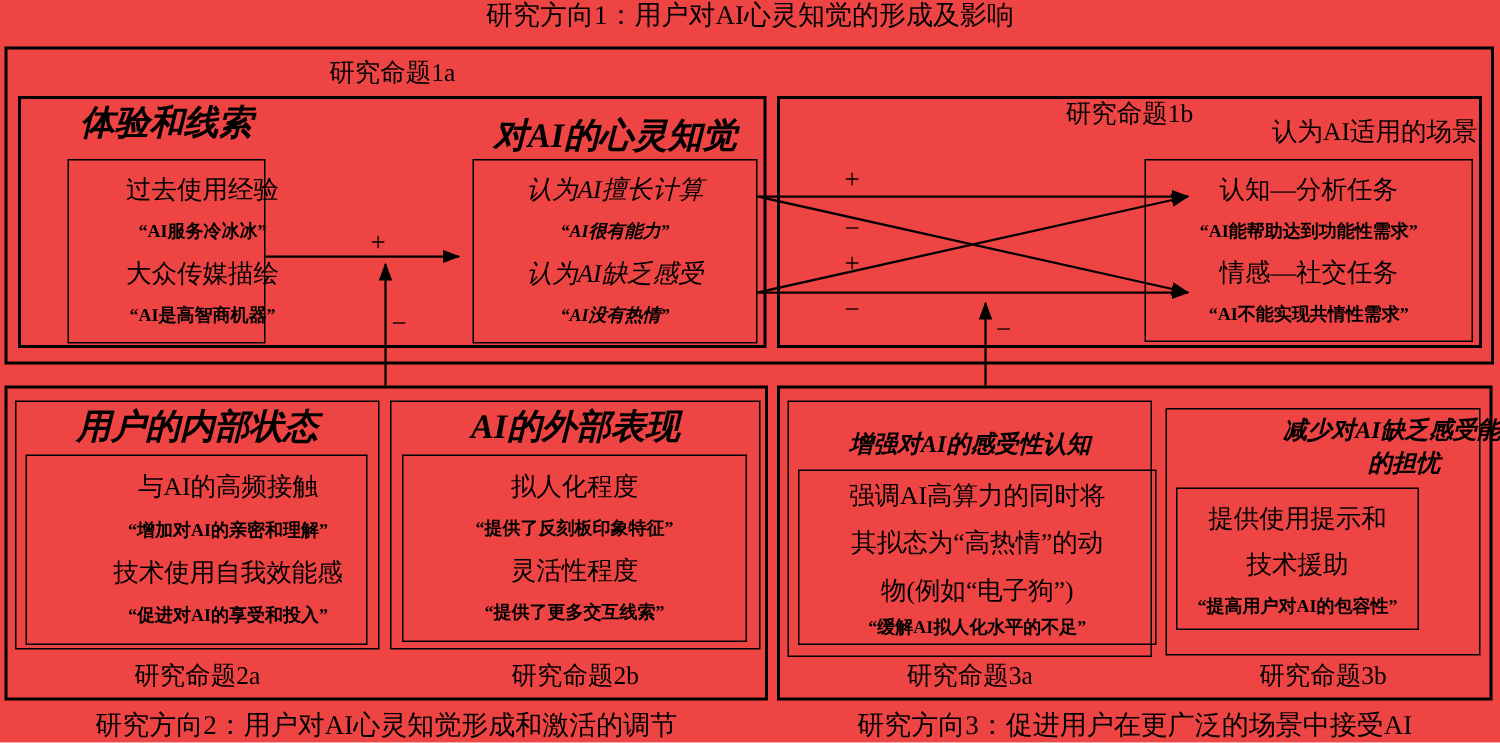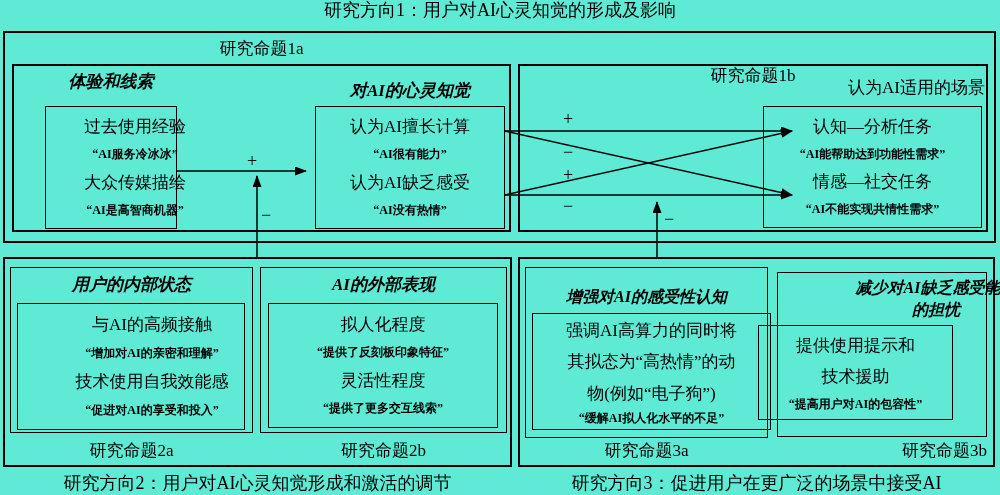--- a/index.html
+++ b/index.html
@@ -1,26 +1,26 @@
 <!DOCTYPE html>
 <html><head>
 <meta charset="utf-8">
 <style>
   html,body{margin:0;padding:0;background:#fff;}
   #page{
-    position:relative;width:1000px;height:495px;background:#5eead4;color:#000;
+    position:relative;width:1000px;height:495px;background:#ef4444;color:#000;
     font-family:"Liberation Serif","DejaVu Serif",serif;overflow:hidden;
   }
   .abs{position:absolute;}
   .box{position:absolute;border:2px solid #000;box-sizing:border-box;background:transparent;}
   .ibox{position:absolute;border:1.5px solid #000;box-sizing:border-box;
         display:flex;flex-direction:column;justify-content:space-evenly;align-items:center;}
   .item{font-size:17px;line-height:20px;text-align:center;white-space:nowrap;}
   .quote{font-size:12px;font-weight:700;line-height:15px;text-align:center;white-space:nowrap;}
-  .ittl{font-style:italic;font-weight:700;font-size:17px;line-height:20px;text-align:center;white-space:nowrap;}
+  .ittl{font-style:italic;font-weight:700;font-size:23px;line-height:20px;text-align:center;white-space:nowrap;}
   .lbl{font-size:17px;line-height:20px;text-align:center;}
   .cap{font-size:18px;line-height:21px;text-align:center;white-space:nowrap;}
   .sign{position:absolute;width:16px;height:20px;line-height:20px;font-size:18px;text-align:center;}
   .l17{font-size:17px;line-height:28px;text-align:center;white-space:nowrap;}
   svg{position:absolute;left:0;top:0;pointer-events:none;}
 </style>
 </head>
 <body>
 
 <div id="page">
@@ -37,21 +37,21 @@
 
   <div class="abs ittl" style="left:45px;top:72px;width:132px;">体验和线索</div>
   <div class="ibox" style="left:45px;top:106px;width:132px;height:123px;padding-left:48px;">
     <div class="item">过去使用经验</div>
     <div class="quote">“AI服务冷冰冰”</div>
     <div class="item">大众传媒描绘</div>
     <div class="quote">“AI是高智商机器”</div>
   </div>
 
   <div class="abs ittl" style="left:315px;top:81px;width:190px;">对AI的心灵知觉</div>
-  <div class="ibox" style="left:315px;top:106px;width:190px;height:123px;">
+  <div class="ibox" style="left:315px;top:106px;width:190px;height:123px;font-style:italic;">
     <div class="item">认为AI擅长计算</div>
     <div class="quote">“AI很有能力”</div>
     <div class="item">认为AI缺乏感受</div>
     <div class="quote">“AI没有热情”</div>
   </div>
 
   <div class="abs item" style="left:763px;top:78px;width:222px;text-align:right;">认为AI适用的场景</div>
   <div class="ibox" style="left:763px;top:106px;width:219px;height:122px;">
     <div class="item">认知—分析任务</div>
     <div class="quote">“AI能帮助达到功能性需求”</div>
@@ -93,26 +93,26 @@
     <div class="l17">物(例如“电子狗”)</div>
     <div class="quote">“缓解AI拟人化水平的不足”</div>
   </div>
   <div class="abs lbl" style="left:525px;top:441px;width:243px;">研究命题3a</div>
 
   <div class="box" style="left:777px;top:272px;width:210px;height:165px;border-width:1.5px;"></div>
   <div class="abs" style="left:809px;top:277px;width:254px;">
     <div class="ittl" style="font-size:16px;line-height:22px;">减少对AI缺乏感受能力</div>
     <div class="ittl" style="font-size:16px;line-height:22px;">的担忧</div>
   </div>
-  <div class="ibox" style="left:758px;top:325px;width:195px;height:95px;">
+  <div class="ibox" style="left:784px;top:325px;width:162px;height:95px;">
     <div class="l17" style="line-height:24px;">提供使用提示和</div>
     <div class="l17" style="line-height:24px;">技术援助</div>
     <div class="quote">“提高用户对AI的包容性”</div>
   </div>
-  <div class="abs lbl" style="left:777px;top:441px;width:210px;text-align:right;">研究命题3b</div>
+  <div class="abs lbl" style="left:777px;top:441px;width:210px;">研究命题3b</div>
 
   <div class="abs cap" style="left:518px;top:473px;width:477px;">研究方向3：促进用户在更广泛的场景中接受AI</div>
 
   <svg width="1000" height="495" viewBox="0 0 1000 495">
     <defs>
       <marker id="ah" markerUnits="userSpaceOnUse" markerWidth="13" markerHeight="10" refX="11" refY="4.5" orient="auto">
         <path d="M0,0 L12,4.5 L0,9 z" fill="#000"></path>
       </marker>
     </defs>
     <line x1="177" y1="171" x2="306" y2="171" stroke="#000" stroke-width="1.5" marker-end="url(#ah)"></line>

